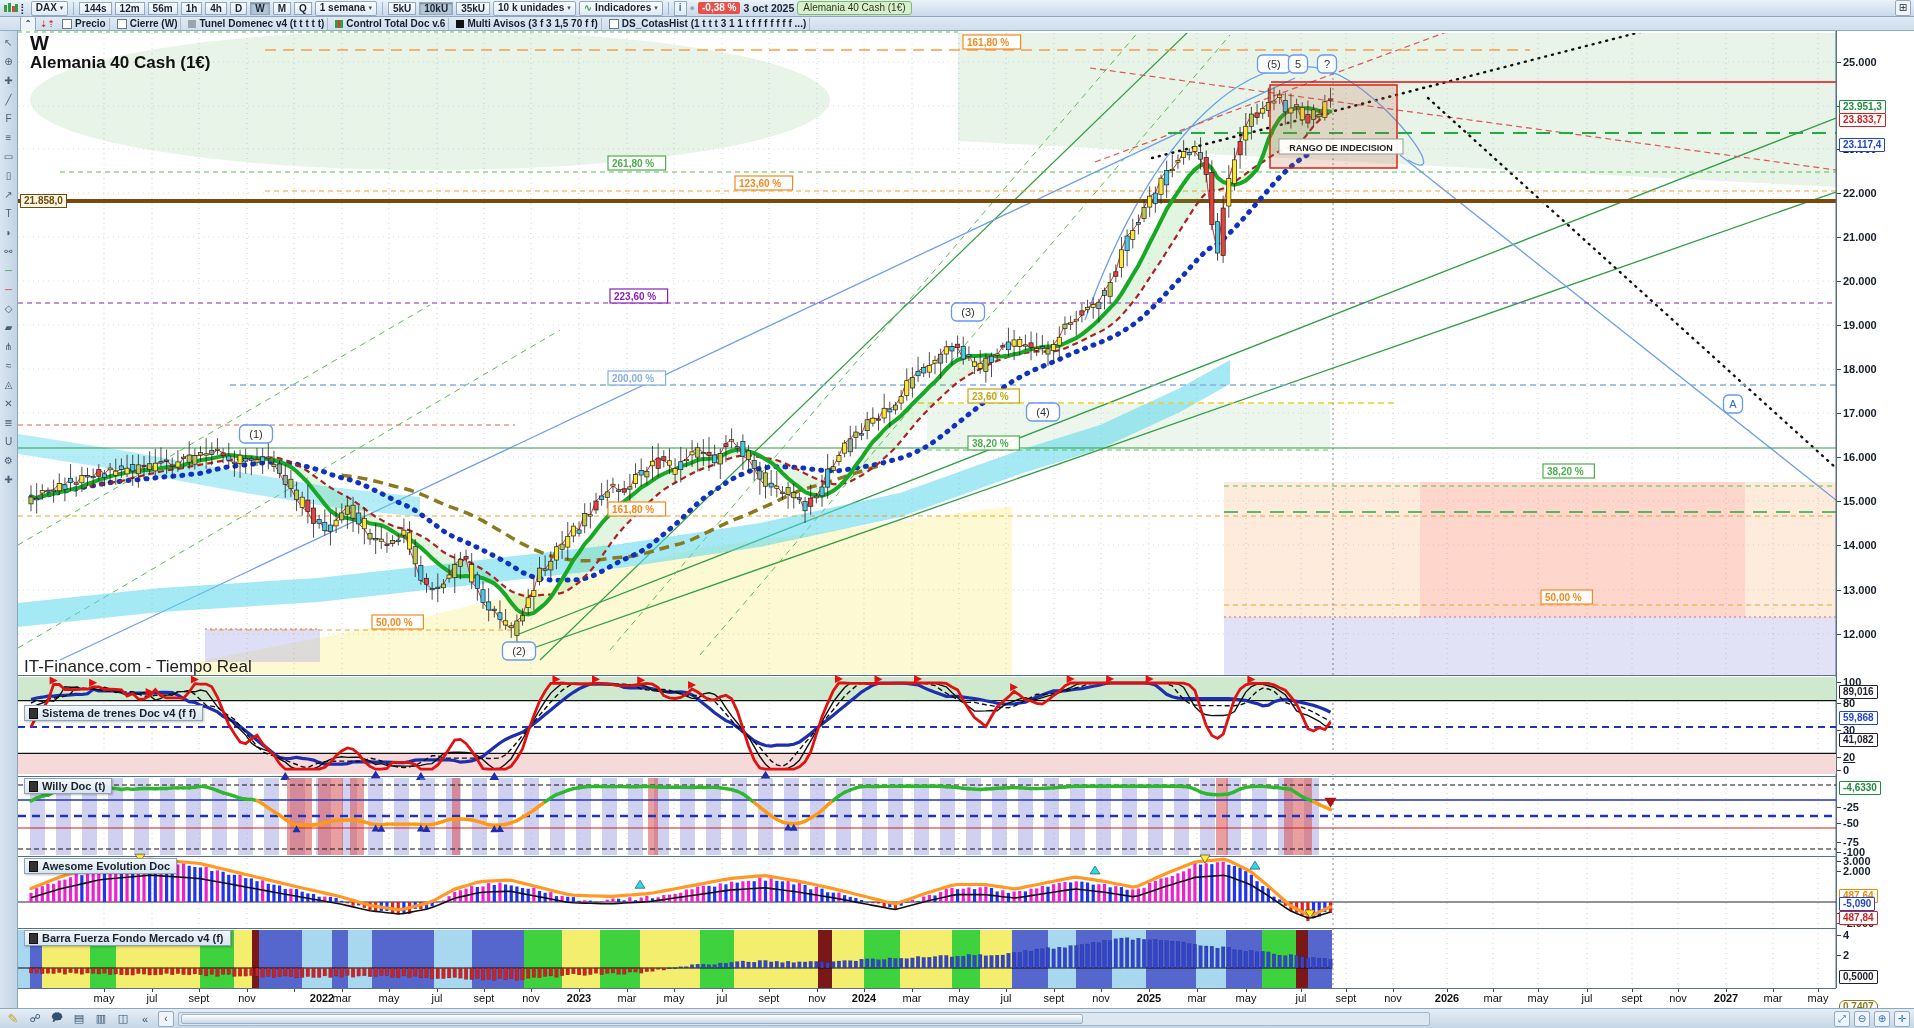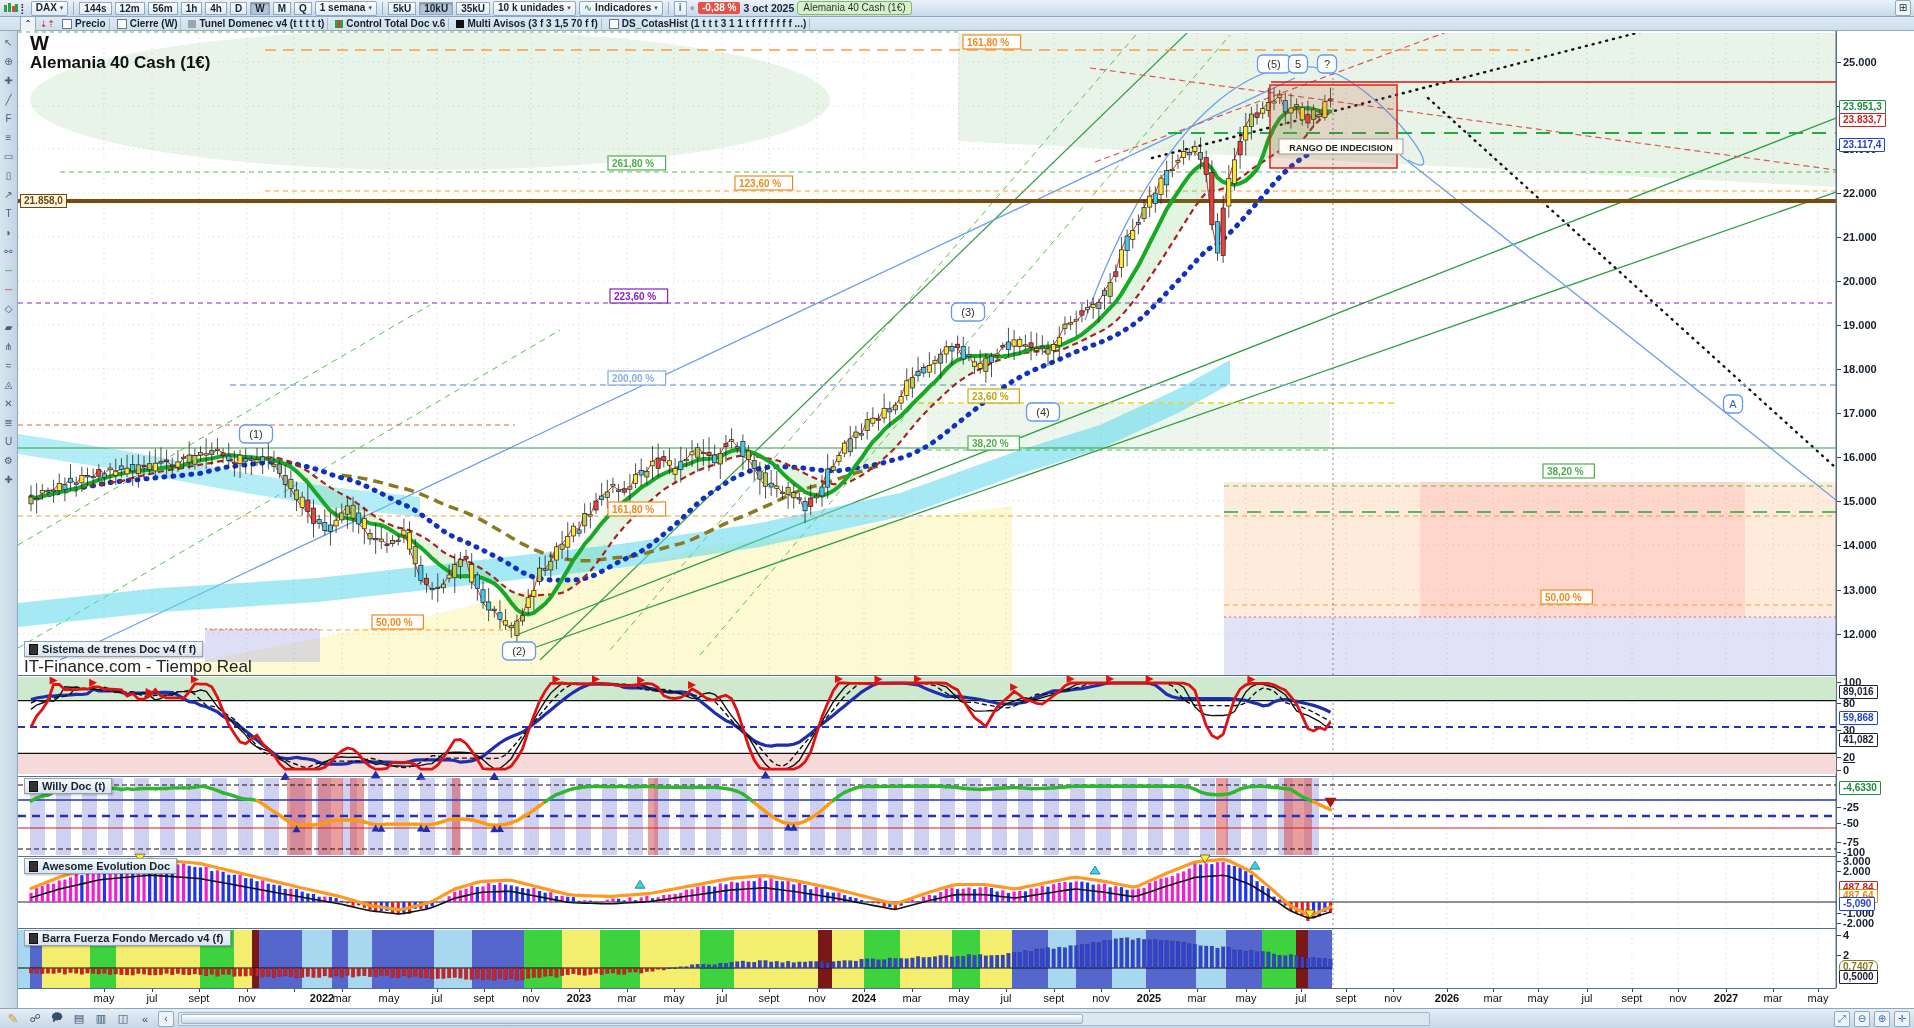--- a/index.html
+++ b/index.html
@@ -1638,21 +1638,21 @@
         <rect x="1311.7500000000018" y="957.6174301088814" width="3.6" height="10.382569891118623" fill="#3344cc" stroke="rgba(0,0,0,.35)" stroke-width="0.4"></rect>
         <rect x="1317.400000000002" y="958.1480899658867" width="3.6" height="9.851910034113306" fill="#3344cc" stroke="rgba(0,0,0,.35)" stroke-width="0.4"></rect>
         <rect x="1323.050000000002" y="958.249806654041" width="3.6" height="9.750193345959048" fill="#3344cc" stroke="rgba(0,0,0,.35)" stroke-width="0.4"></rect>
         <rect x="1328.700000000002" y="959.5461844625166" width="3.6" height="8.453815537483344" fill="#3344cc" stroke="rgba(0,0,0,.35)" stroke-width="0.4"></rect>
       </svg>
     <div id="title-block">
       <div id="tf-letter">W</div>
       <div id="chart-title">Alemania 40 Cash (1€)</div>
     </div>
     <div id="watermark">IT-Finance.com - Tiempo Real</div>
-  <div class="pbadge" style="top: 610px;">
+  <div class="pbadge" style="top: 674px;">
         <span class="sq"></span>
         <span>Sistema de trenes Doc v4 (f f)</span>
       </div>
       <div class="pbadge" style="top: 747px;">
         <span class="sq"></span>
         <span>Willy Doc (t)</span>
       </div>
       <div class="pbadge" style="top: 827px;">
         <span class="sq"></span>
         <span>Awesome Evolution Doc</span>
@@ -1722,24 +1722,24 @@
       <span class="ptick" style="top: 904px;">4</span>
       <span class="ptickmark" style="top: 924px;"></span>
       <span class="ptick" style="top: 924px;">2</span>
       <span class="ptag" style="top: 76px; color: rgb(30, 142, 62); border-color: rgb(30, 142, 62);">23.951,3</span>
       <span class="ptag" style="top: 89px; color: rgb(204, 34, 34); border-color: rgb(204, 34, 34);">23.833,7</span>
       <span class="ptag" style="top: 114px; color: rgb(34, 68, 204); border-color: rgb(34, 68, 204);">23.117,4</span>
       <span class="ptag" style="top: 661px; color: rgb(34, 34, 51); border-color: rgb(34, 34, 51);">89,016</span>
       <span class="ptag" style="top: 687px; color: rgb(34, 68, 204); border-color: rgb(34, 68, 204);">59,868</span>
       <span class="ptag" style="top: 709px; color: rgb(34, 34, 51); border-color: rgb(34, 34, 51);">41,082</span>
       <span class="ptag" style="top: 757px; color: rgb(30, 142, 62); border-color: rgb(30, 142, 62);">-4,6330</span>
-      <span class="ptag" style="top: 857px; color: rgb(204, 34, 34); border-color: rgb(204, 34, 34);">487,84</span>
+      <span class="ptag" style="top: 887px; color: rgb(204, 34, 34); border-color: rgb(204, 34, 34);">487,84</span>
       <span class="ptag" style="top: 865px; color: rgb(238, 136, 0); border-color: rgb(238, 136, 0);">487,64</span>
       <span class="ptag" style="top: 873px; color: rgb(34, 68, 204); border-color: rgb(34, 68, 204);">-5,090</span>
-      <span class="ptag" style="top: 936px; color: rgb(138, 122, 31); border-color: rgb(138, 122, 31); border-radius: 6px;">0,7407</span>
+      <span class="ptag" style="top: 976px; color: rgb(138, 122, 31); border-color: rgb(138, 122, 31); border-radius: 6px;">0,7407</span>
       <span class="ptag" style="top: 946px; color: rgb(34, 34, 51); border-color: rgb(34, 34, 51);">0,5000</span>
     </div>
   <div id="lefttag">21.858,0</div>
   <div id="taxis">
       <span class="tmark" style="left: 86px;"></span>
       <span class="ttick" style="left: 86px;">may</span>
       <span class="tmark" style="left: 134px;"></span>
       <span class="ttick" style="left: 134px;">jul</span>
       <span class="tmark" style="left: 181px;"></span>
       <span class="ttick" style="left: 181px;">sept</span>

